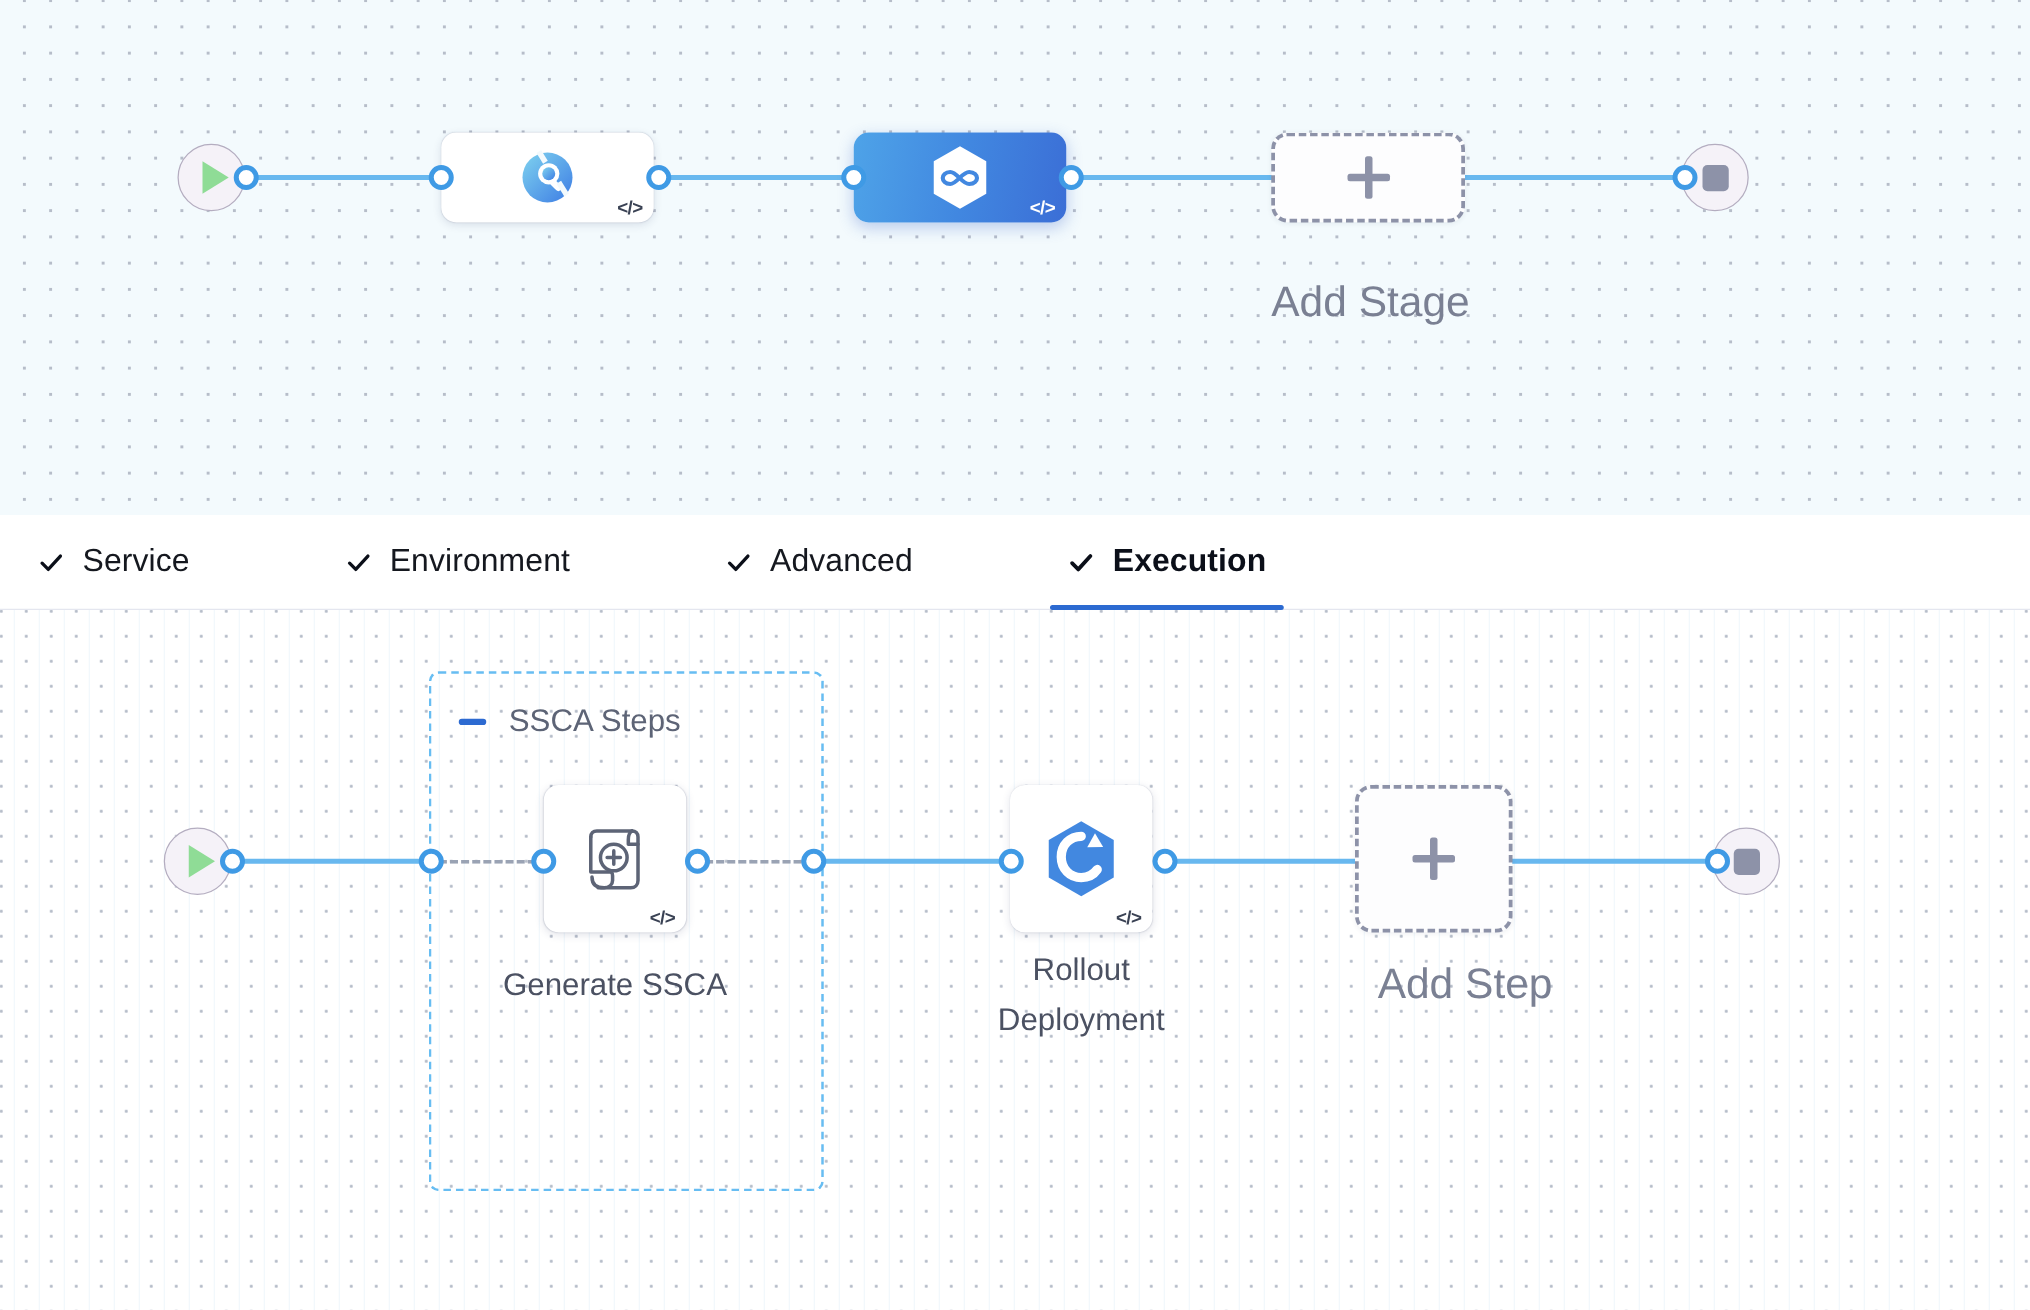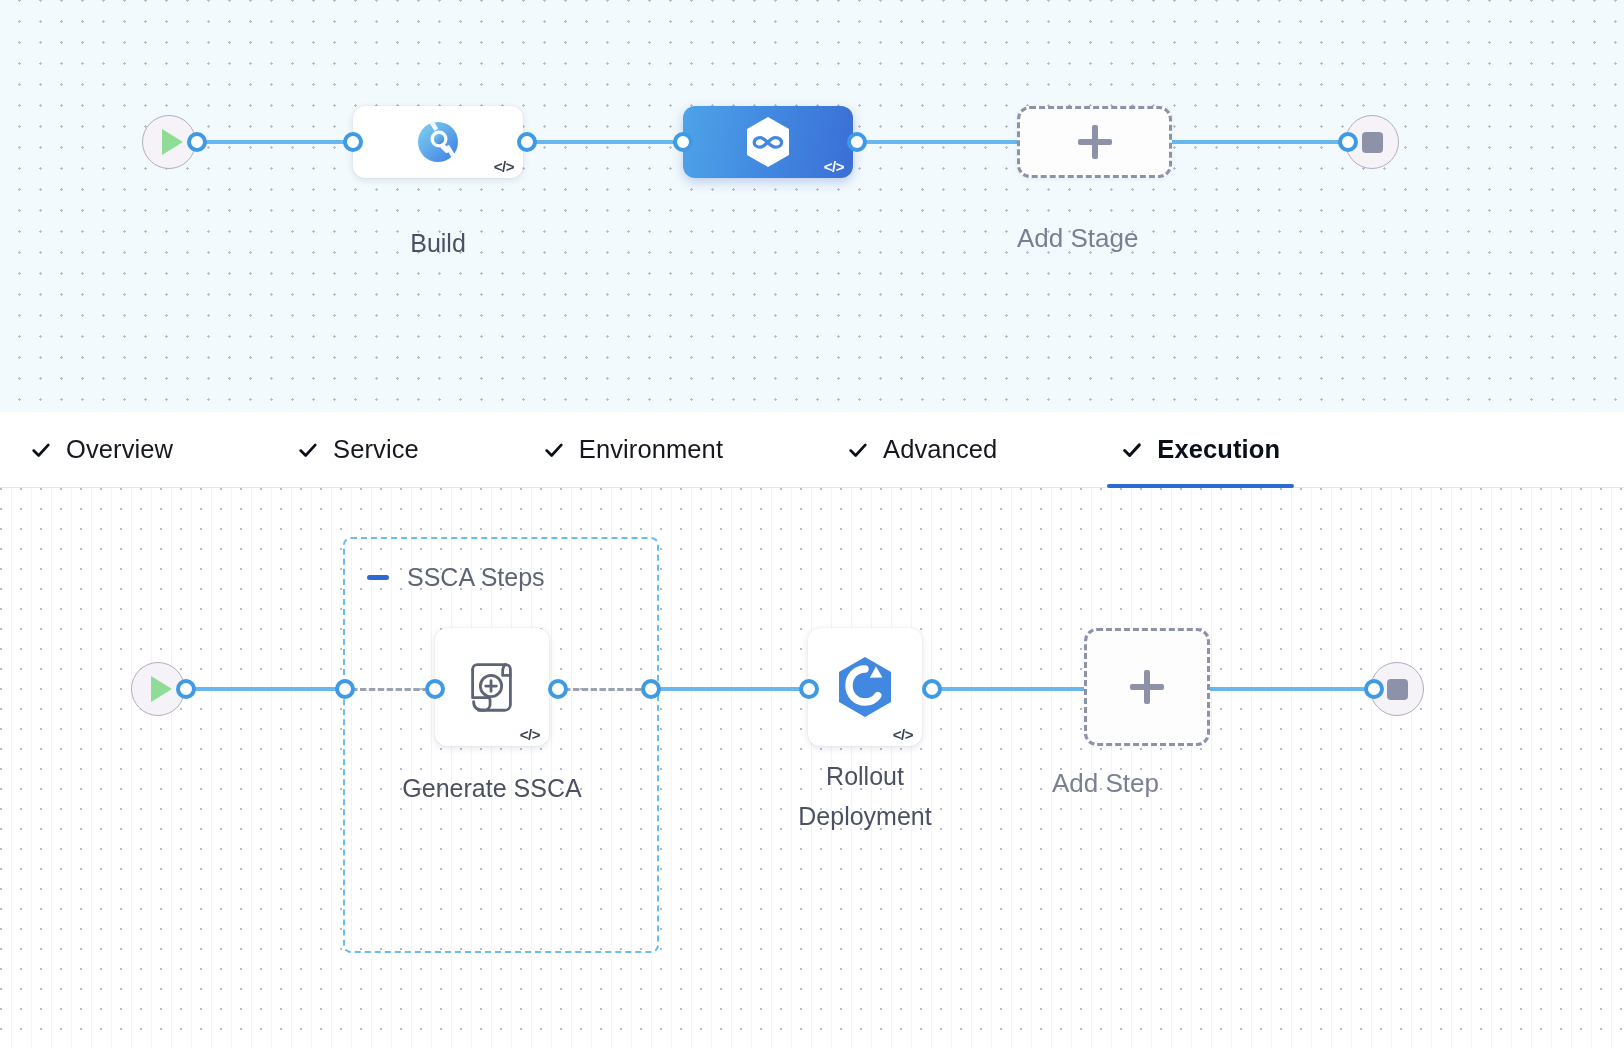--- a/index.html
+++ b/index.html
@@ -213,22 +213,22 @@
   .plus::before, .plus::after {
     content: "";
     position: absolute;
     background: #8d92a8;
     border-radius: 2px;
   }
   .plus::before { left: 0; right: 0; top: 14px; height: 6px; }
   .plus::after  { top: 0; bottom: 0; left: 14px; width: 6px; }
   .add-label {
     position: absolute;
-    text-align: left;
-    font-size: 26px;
+    text-align: right;
+    font-size: 34px;
     color: #7a8093;
     z-index: 3;
     white-space: nowrap;
   }
 
   
   .step-group {
     position: absolute;
     border: 2px dashed #67bdf2;
     border-radius: 8px;
@@ -291,21 +291,20 @@
           <rect x="27.6" y="23.4" width="11" height="5.2" rx="2.6" transform="rotate(45 27.6 23.4)" fill="#ffffff"></rect>
           <path d="M23 3 A20 20 0 0 0 7.6 10.4 L11.4 13.9 A15 15 0 0 1 23 8 Z" fill="#ffffff" opacity="0.0"></path>
           <rect x="16.5" y="1.5" width="4.4" height="10" fill="#f3fafd" transform="rotate(-32 18.7 6.5)"></rect>
           <rect x="33" y="26" width="4.4" height="12" fill="#f3fafd" transform="rotate(-32 35 32)"></rect>
         </svg>
       </span>
       <span class="code-badge">&lt;/&gt;</span>
     </div>
     <div class="port" style="left:343px; top:132px;"></div>
     <div class="port" style="left:517px; top:132px;"></div>
-    <div class="node-label" style="left:328px; top:223px; width:220px;">Build</div>
 
     <div class="node selected" style="left:683px; top:106px; width:170px; height:72px;">
       <span>
         <svg width="48" height="52" viewBox="0 0 48 52">
           <path d="M24 1 L45 13 L45 39 L24 51 L3 39 L3 13 Z" fill="#ffffff"></path>
           <g fill="none" stroke="#4288e0" stroke-width="3.3" stroke-linecap="round">
             <path d="M16.2 21.6 C12.2 21.6 10.2 24.4 10.2 26.4 C10.2 28.6 12.2 31.2 16.2 31.2
                      C21.6 31.2 25.6 21.6 31.4 21.6 C35.6 21.6 37.6 24.4 37.6 26.4
                      C37.6 28.6 35.6 31.2 31.4 31.2 C25.6 31.2 21.6 21.6 16.2 21.6 Z"></path>
           </g>
@@ -322,26 +321,20 @@
     <div class="add-label" style="left:1017px; top:223px; width:155px;">Add Stage</div>
 
     <div class="port" style="left:1338px; top:132px;"></div>
     <div class="terminal" style="left:1345px; top:115px;">
       <div class="stop-sq"></div>
     </div>
   </div>
 
   <div class="tab-bar">
 
-    <div class="tab">
-      <svg class="check" viewBox="0 0 24 24">
-        <path d="M4 12.6 L9.4 18 L20 6.4" fill="none" stroke="currentColor" stroke-width="2.9" stroke-linecap="round" stroke-linejoin="round"></path>
-      </svg>
-      <span class="tab-label">Overview</span>
-    </div>
 
     <div class="tab">
       <svg class="check" viewBox="0 0 24 24">
         <path d="M4 12.6 L9.4 18 L20 6.4" fill="none" stroke="currentColor" stroke-width="2.9" stroke-linecap="round" stroke-linejoin="round"></path>
       </svg>
       <span class="tab-label">Service</span>
     </div>
 
     <div class="tab">
       <svg class="check" viewBox="0 0 24 24">

